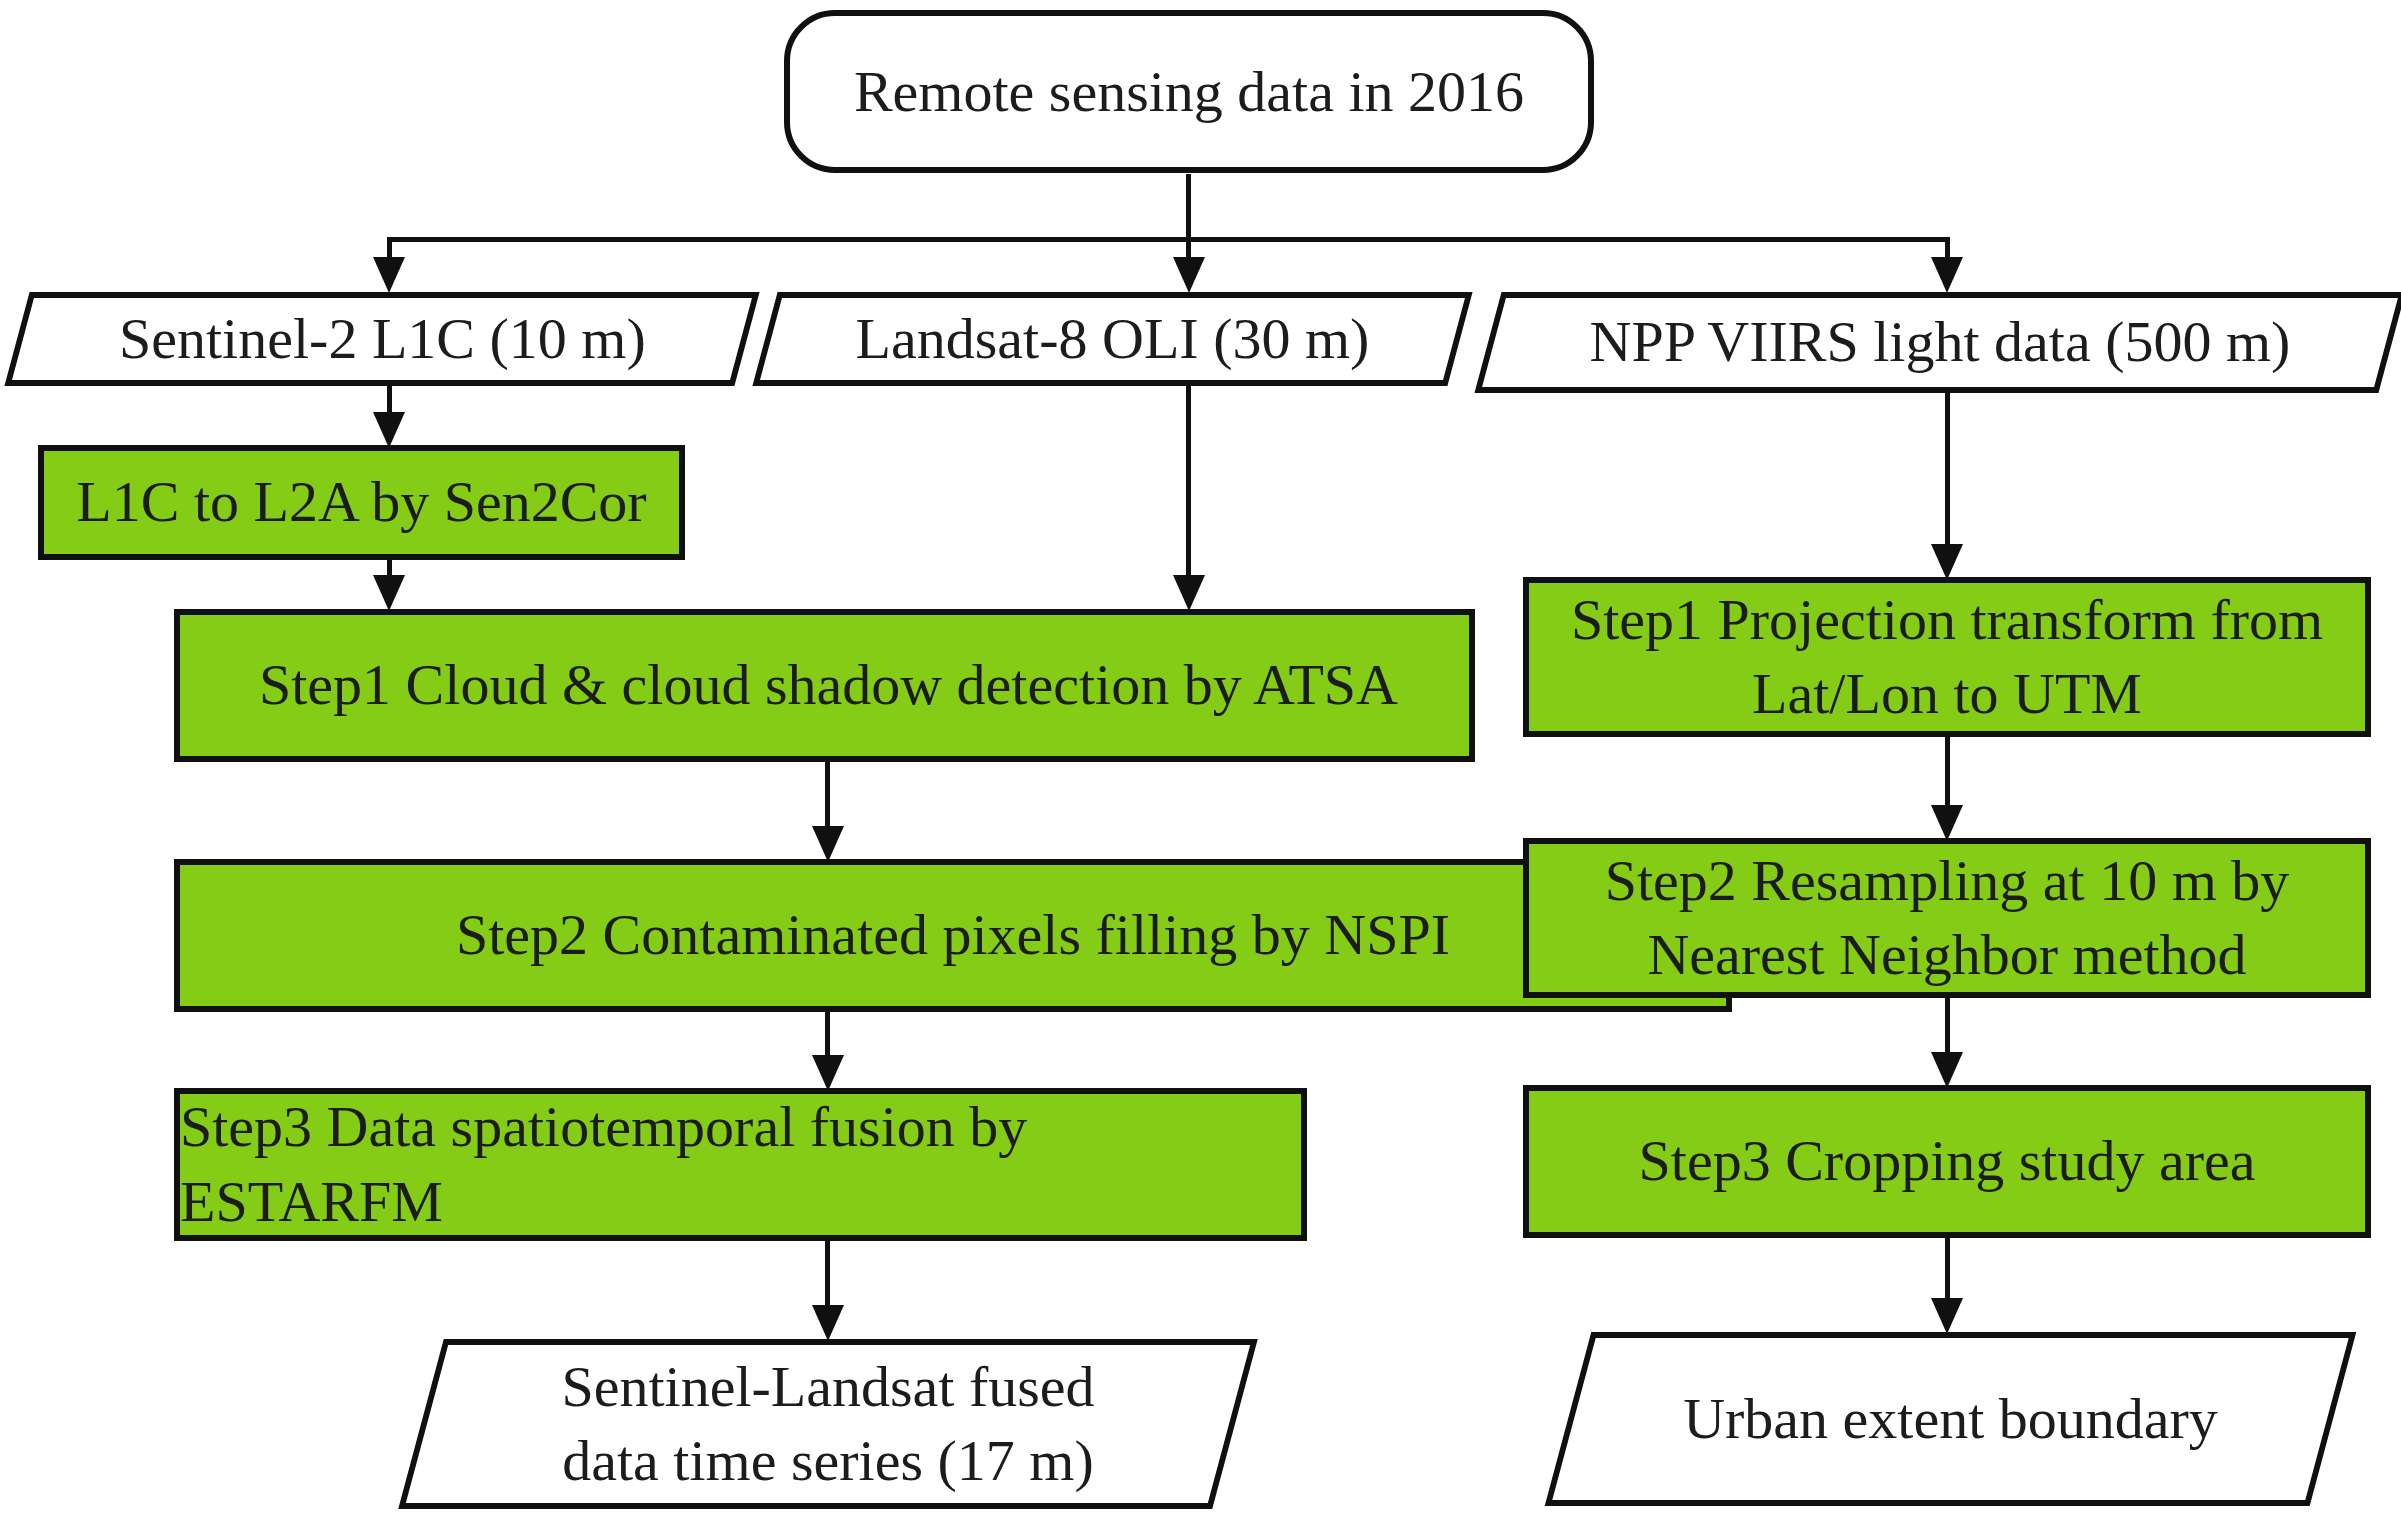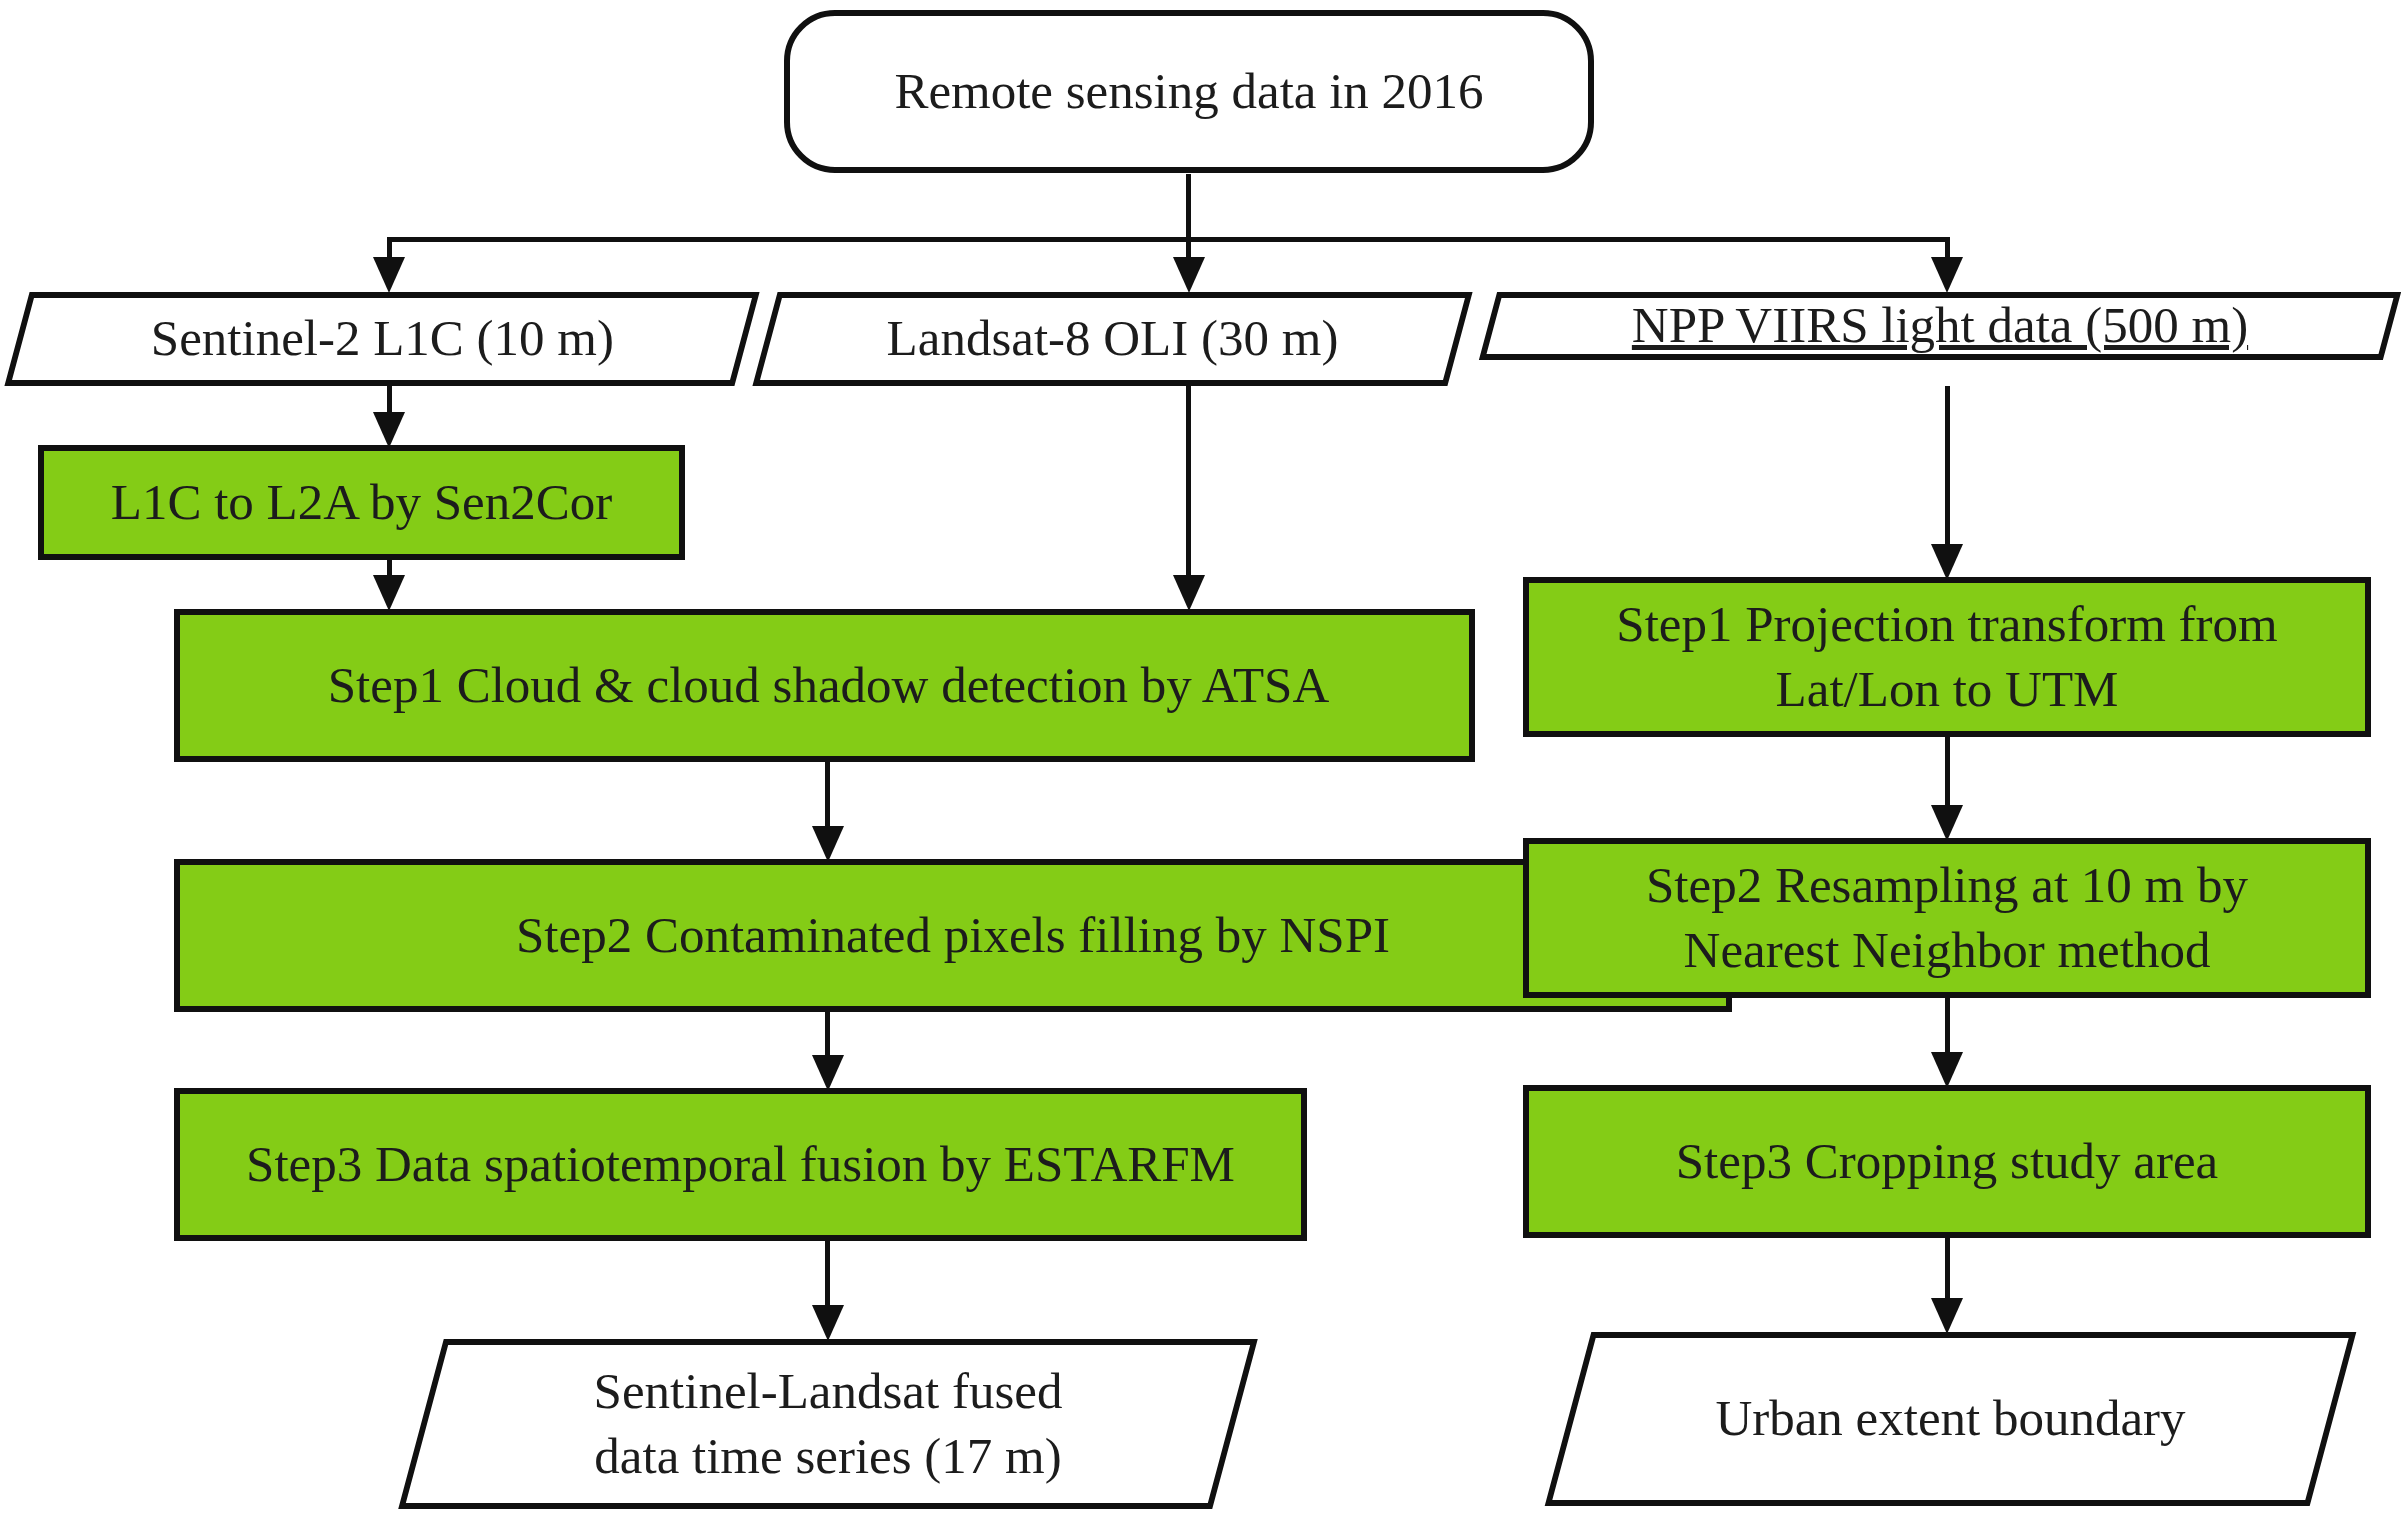--- a/index.html
+++ b/index.html
@@ -12,22 +12,22 @@
     color: #1c1c1c;
     overflow: hidden;
   }
   .node {
     position: absolute;
     box-sizing: border-box;
     display: flex;
     flex-direction: column;
     align-items: center;
     justify-content: center;
-    text-align: right;
-    font-size: 51px;
+    text-align: left;
+    font-size: 58px;
     line-height: 1.28;
   }
   .rect   { border: 6.3px solid #101010; background: #84cc16; }
   .rounded{ border: 6.3px solid #101010; background: #ffffff; border-radius: 51px; }
   .pgram  { background: transparent; }
   .pgram-shape {
     position: absolute;
     inset: 0;
     box-sizing: border-box;
     border: 6.3px solid #101010;
@@ -98,21 +98,21 @@
   <div class="node pgram" style="left:17.4px; top:292px; width:730px; height:94px;font-family:Liberation Serif, serif;">
     <div class="pgram-shape"></div>
     <span class="label">Sentinel-2 L1C (10 m)</span>
   </div>
 
   <div class="node pgram" style="left:765px; top:292px; width:695px; height:94px;">
     <div class="pgram-shape"></div>
     <span class="label">Landsat-8 OLI (30 m)</span>
   </div>
 
-  <div class="node pgram" style="left:1488px; top:292px; width:904px; height:68px;text-decoration:underline;">
+  <div class="node pgram" style="left:1488px; top:292px; width:904px; height:101px;">
     <div class="pgram-shape"></div>
     <span class="label">NPP VIIRS light data (500 m)</span>
   </div>
 
   <div class="node rect" style="left:38px; top:445px; width:647px; height:115px;">
     <span class="label">L1C to L2A by Sen2Cor</span>
   </div>
 
   <div class="node rect" style="left:174px; top:609px; width:1301px; height:153px;padding-left:8px;">
     <span class="label">Step1 Cloud &amp; cloud shadow detection by ATSA</span>

